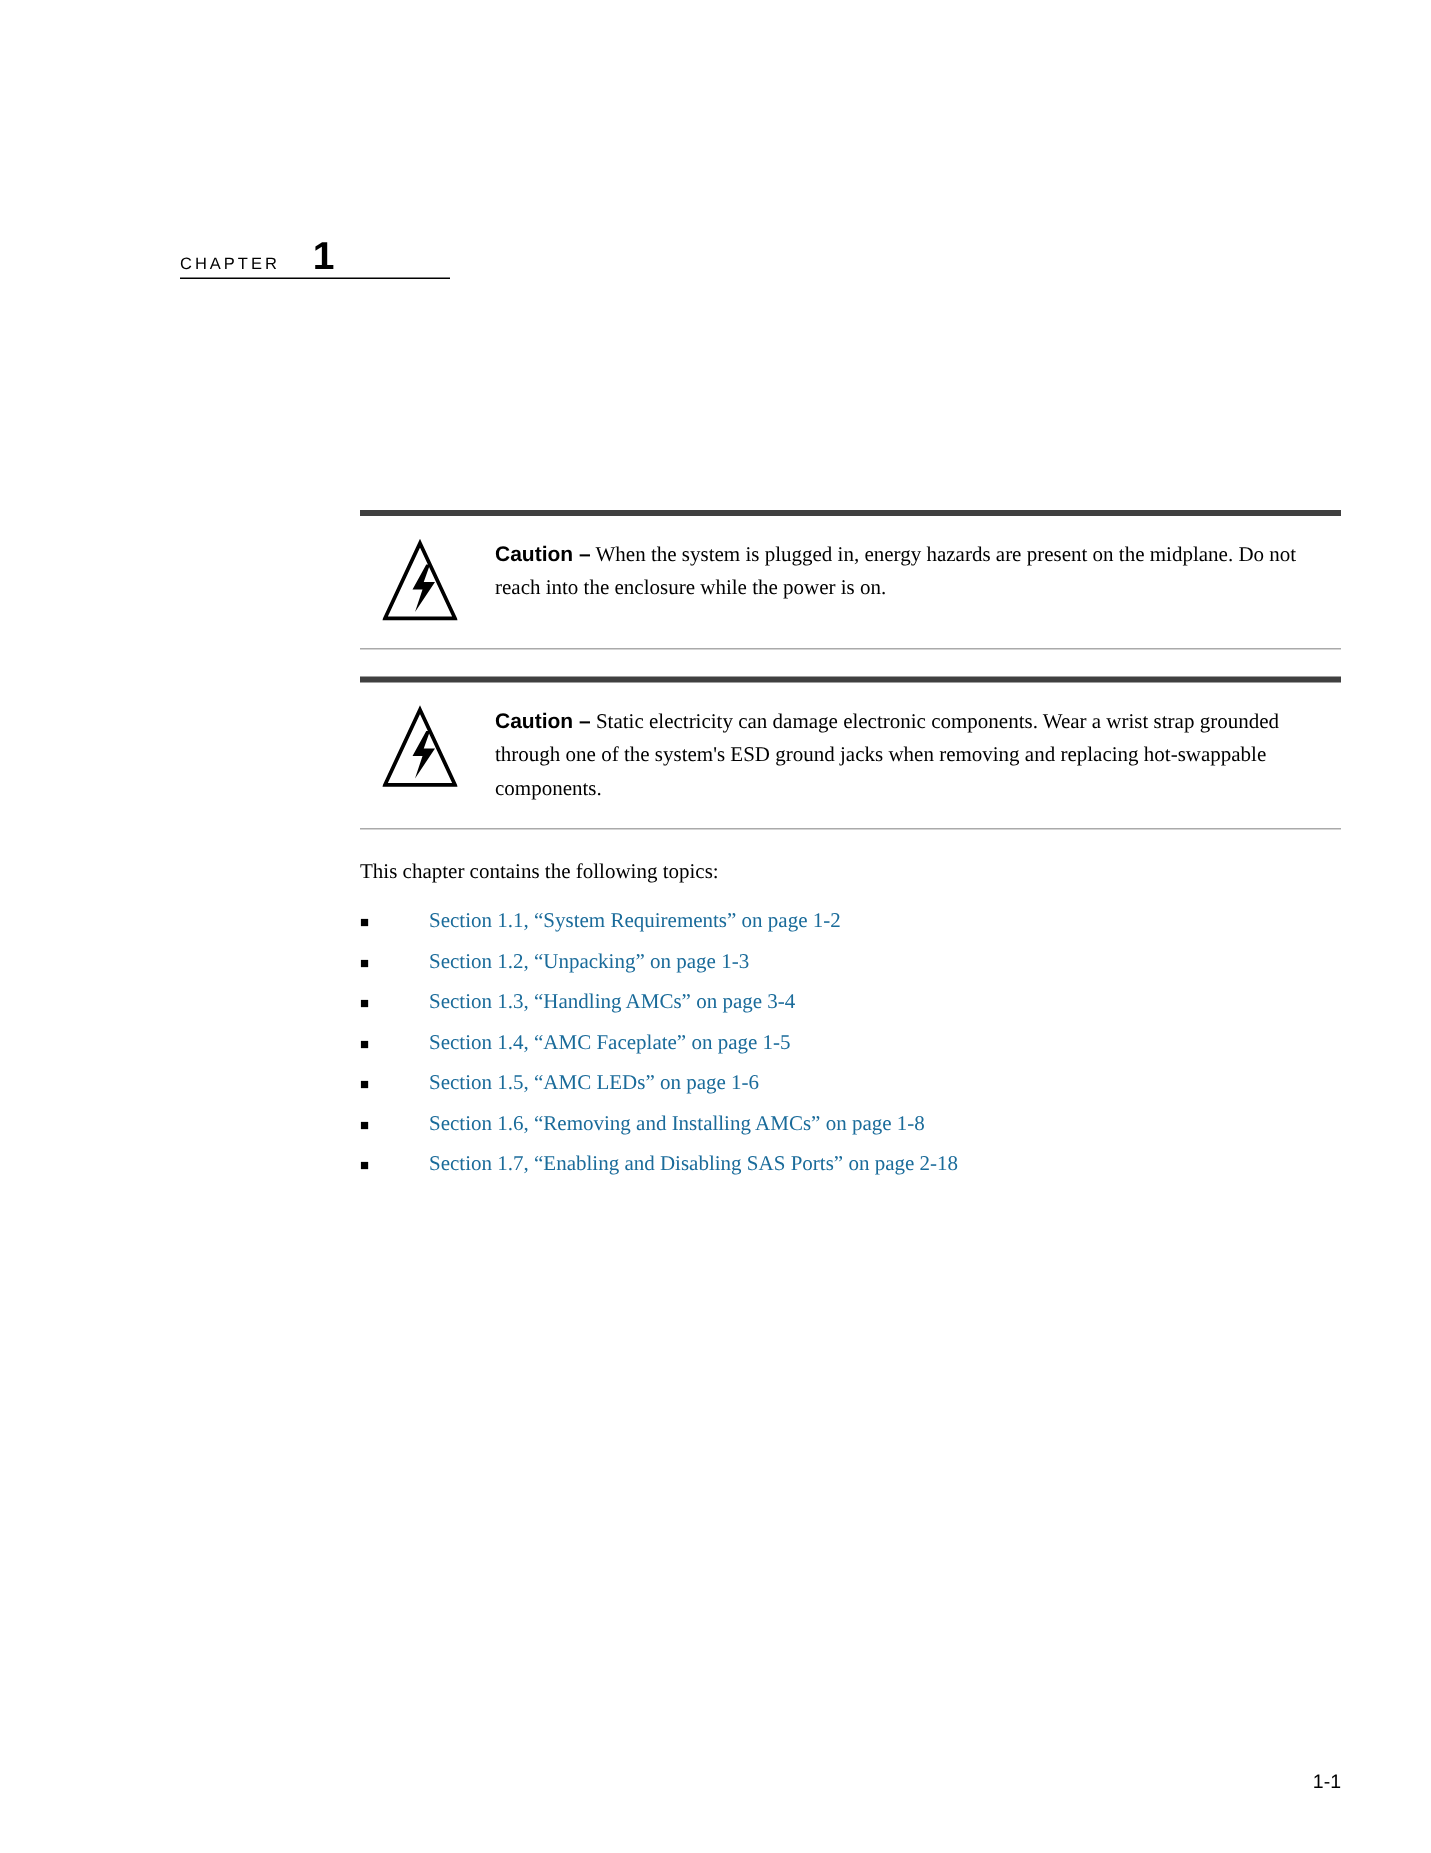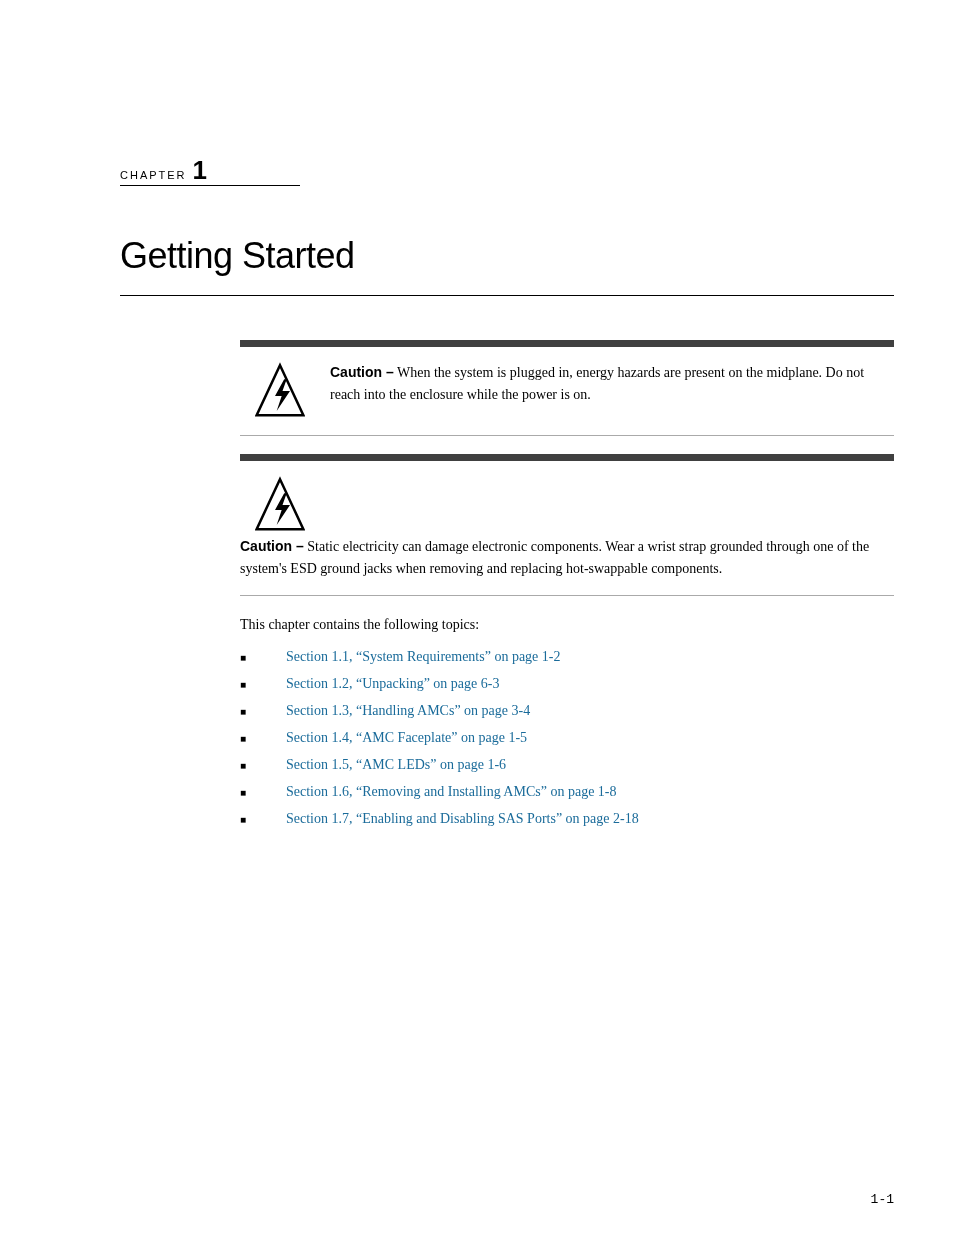--- a/index.html
+++ b/index.html
@@ -24,21 +24,21 @@
       position: relative;
       padding: 0;
     }
 
     .chapter-label-area {
       position: absolute;
       top: 155px;
       left: 120px;
       display: flex;
       align-items: baseline;
-      gap: 6px;
+      gap: 22px;
     }
 
     .chapter-word {
       font-family: sans-serif;
       font-size: 11px;
       letter-spacing: 2px;
       font-weight: normal;
       text-transform: uppercase;
       color: #000;
     }
@@ -102,21 +102,21 @@
       margin-left: 20px;
       margin-bottom: 20px;
       line-height: 1.6;
     }
 
     .caution-box {
       display: flex;
       align-items: flex-start;
       gap: 0px;
       padding: 14px 0;
-      border-top: 7px solid #404040;
+      border-top: 4px solid #404040;
       border-bottom: 1px solid #aaa;
       margin-bottom: 18px;
     }
 
     .caution-icon {
       min-width: 80px;
       width: 80px;
       display: flex;
       justify-content: center;
       align-items: center;
@@ -175,47 +175,42 @@
     .topics-list a {
       color: #1a6b9a;
       text-decoration: none;
       font-family: serif;
       font-size: 14px;
       margin-left: 28px;
     }
 
     .page-number {
       position: absolute;
-      bottom: 28px;
+      bottom: 40px;
       right: 60px;
-      font-family: Liberation Mono, monospace;
+      font-family: Liberation Sans, sans-serif;
       font-size: 13px;
       color: #000;
     }
 
     .second-caution-area {
       margin-top: 0;
-      flex-direction: column;
     }
   </style>
 </head>
 <body>
 
 <div class="page">
 
   <div class="chapter-label-area">
     <span class="chapter-word">Chapter</span>
     <span class="chapter-number">1</span>
   </div>
   <div class="chapter-rule"></div>
 
-  <div class="title-area">
-    <h1 class="page-title">Getting Started</h1>
-    <div class="title-rule"></div>
-  </div>
 
   <div class="content-area">
 
 
     <div class="caution-box">
       <div class="caution-icon">
         <svg viewBox="0 0 60 72" xmlns="http://www.w3.org/2000/svg">
 
           <polygon points="30,5 58,65 2,65" fill="none" stroke="#000" stroke-width="3"></polygon>
 
@@ -243,21 +238,21 @@
 
     <p class="topics-intro">This chapter contains the following topics:</p>
 
     <ul class="topics-list">
       <li>
         <span class="bullet-icon">■</span>
         <a href="#">Section 1.1, “System Requirements” on page 1-2</a>
       </li>
       <li>
         <span class="bullet-icon">■</span>
-        <a href="#">Section 1.2, “Unpacking” on page 6-3</a>
+        <a href="#">Section 1.2, “Unpacking” on page 1-3</a>
       </li>
       <li>
         <span class="bullet-icon">■</span>
         <a href="#">Section 1.3, “Handling AMCs” on page 3-4</a>
       </li>
       <li>
         <span class="bullet-icon">■</span>
         <a href="#">Section 1.4, “AMC Faceplate” on page 1-5</a>
       </li>
       <li>

